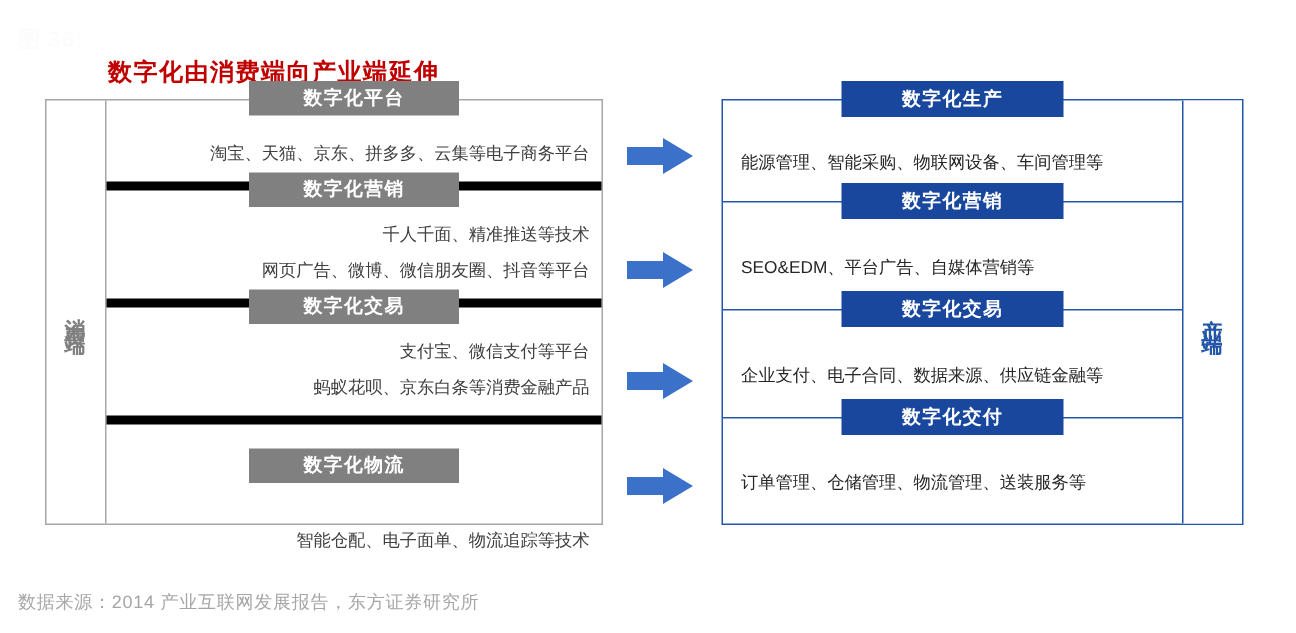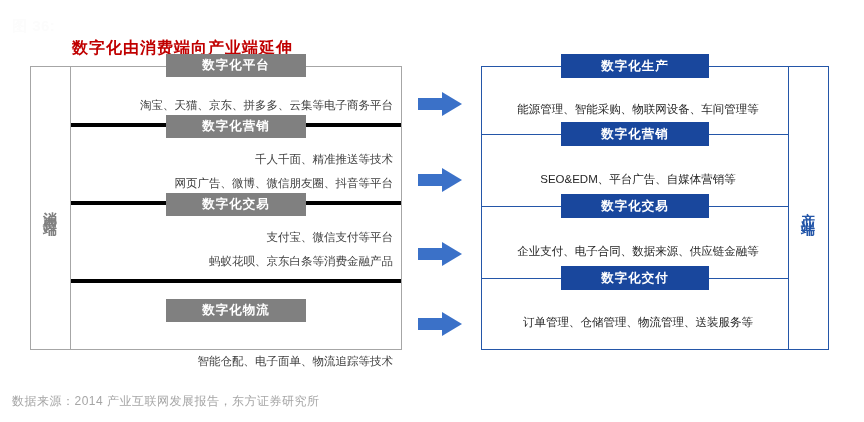--- a/index.html
+++ b/index.html
@@ -74,21 +74,21 @@
     line-height: 1;
   }
   #left-rows {
     position: absolute;
     left: 40px; top: 0;
     right: 0; bottom: 0;
   }
   .lrow {
     position: relative;
     box-sizing: border-box;
-    border-bottom: 4px solid #000000;
+    border-bottom: 6px solid #000000;
   }
   .lrow:last-child { border-bottom: none; }
   .lrow-h1 { height: 60px; }
   .lrow-h2 { height: 78px; }
   .lrow-h3 { height: 78px; }
   .lrow-h4 { height: 68px; margin-top: 28px; }
   .lrow .lines {
     position: absolute;
     left: 10px;
     right: 8px;
@@ -166,21 +166,20 @@
   .rrow .lines {
     position: absolute;
     left: 12px;
     right: 6px;
     top: 50%;
     transform: translateY(-2px);
     font-size: 11.5px;
     color: #262626;
     line-height: 20px;
     white-space: nowrap;
-    text-align: center;
   }
   .chip-blue {
     position: absolute;
     left: 50%;
     transform: translateX(-50%);
     top: -13px;
     width: 148px;
     height: 24px;
     background: #19479d;
     color: #ffffff;

